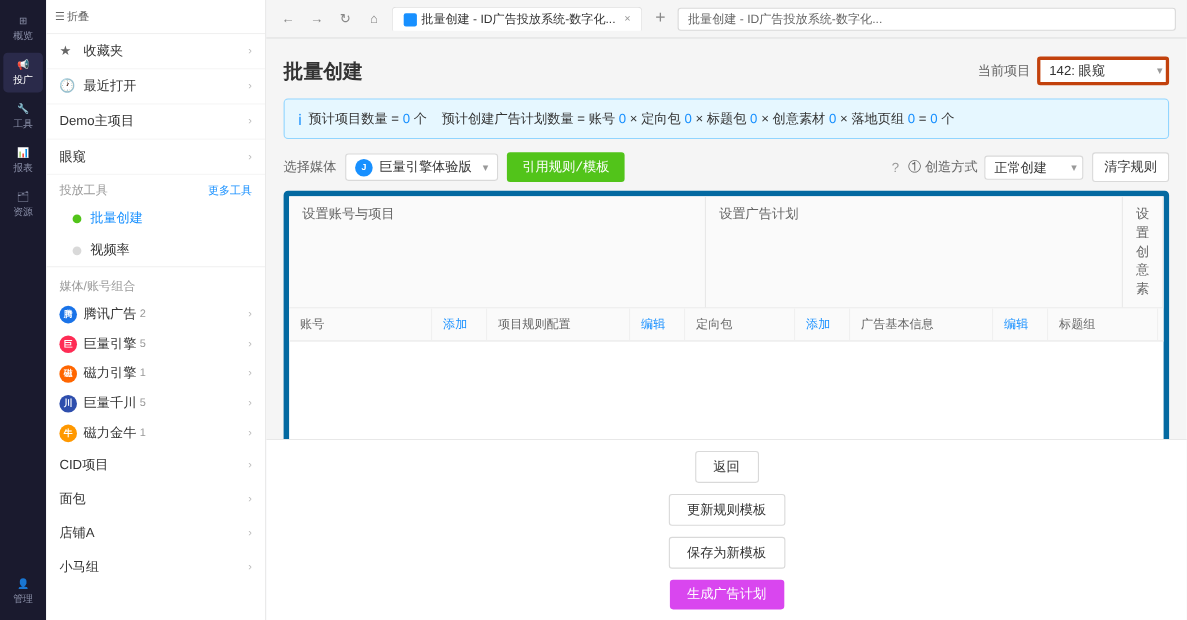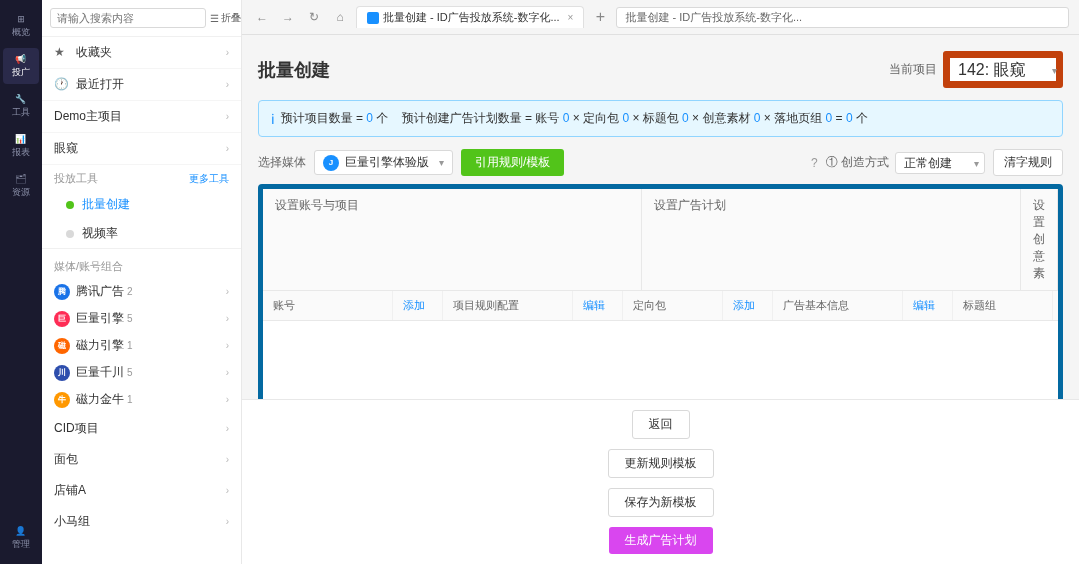--- a/index.html
+++ b/index.html
@@ -200,24 +200,24 @@
       color: #333;
     }
     .project-selector {
       display: flex;
       align-items: center;
       gap: 6px;
       font-size: 12px;
       color: #666;
     }
     .project-selector select {
-      border: 7px solid #c2410c;
+      border: 3px solid #c2410c;
       border-radius: 3px;
       padding: 3px 20px 3px 8px;
-      font-size: 16px;
+      font-size: 12px;
       color: #333;
       background: #fff;
       cursor: pointer;
       appearance: none;
       min-width: 120px;
     }
     .project-selector-wrap {
       position: relative;
       display: inline-block;
     }
@@ -268,20 +268,21 @@
     .media-select-text { font-size: 12px; color: #333; }
     .media-select-arrow { color: #999; font-size: 10px; margin-left: 4px; }
     .btn-template {
       background: #52c41a;
       color: #fff;
       border: none;
       border-radius: 3px;
       padding: 5px 14px;
       font-size: 12px;
       cursor: pointer;
+      font-family: Liberation Mono, monospace;
     }
     .toolbar-right {
       margin-left: auto;
       display: flex;
       align-items: center;
       gap: 8px;
     }
     .creation-mode {
       display: flex;
       align-items: center;
@@ -442,21 +443,20 @@
     <span>资源</span>
   </div>
   <div class="sidebar-icon" style="margin-top: auto; margin-bottom: 8px;">
     <span>👤</span>
     <span>管理</span>
   </div>
 </div>
 
 <div class="nav-panel">
   <div class="nav-search">
-    <input type="text" placeholder="请输入搜索内容" style="">
     <div class="nav-search-btn">
       <span>☰</span>
       <span>折叠</span>
     </div>
   </div>
 
   <div class="nav-item">
     <span class="icon">★</span>
     <span>收藏夹</span>
     <span class="arrow">›</span>

